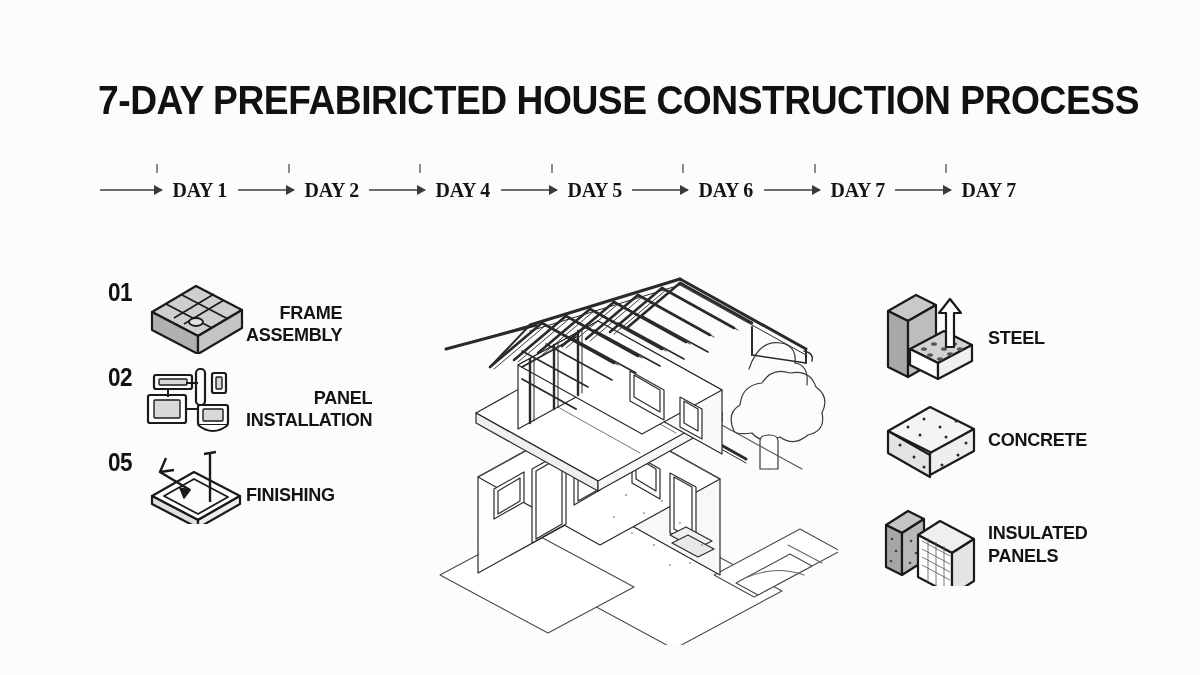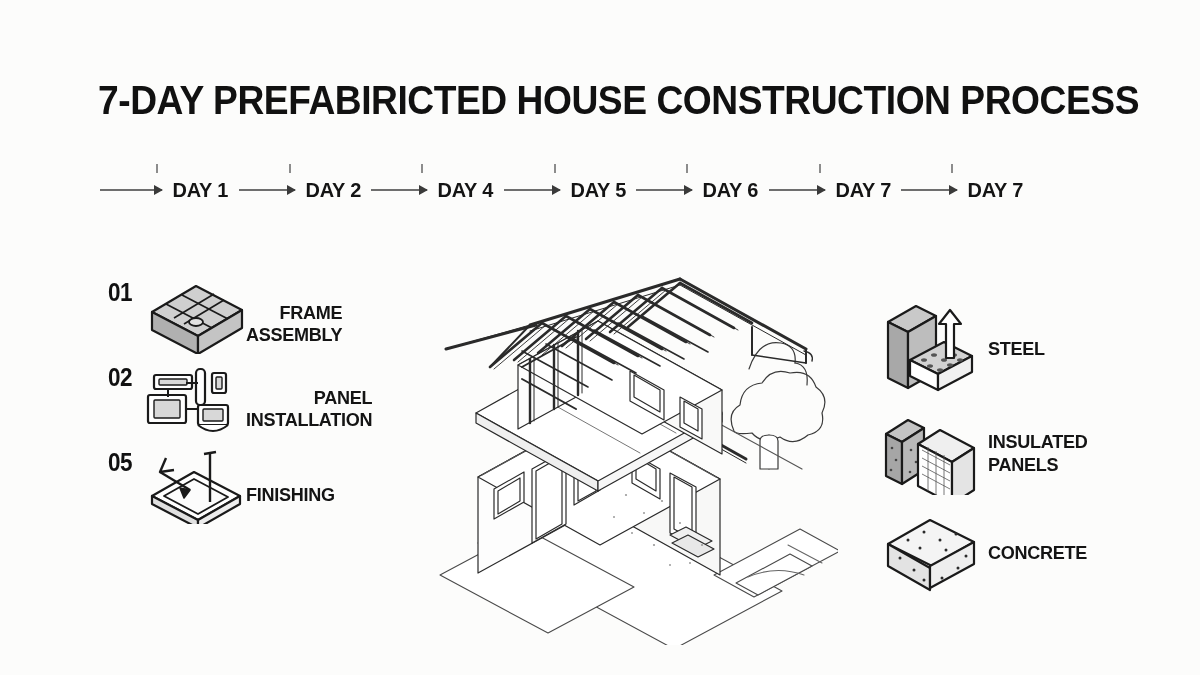--- a/index.html
+++ b/index.html
@@ -32,20 +32,21 @@
 
   
   #timeline {
     position: absolute;
     left: 100px;
     top: 168px;
     width: 1010px;
     height: 44px;
     display: flex;
     align-items: center;
+    font-family: Liberation Serif, serif;
   }
   .tl-arrow {
     position: relative;
     flex: 0 0 auto;
     height: 20px;
     display: flex;
     align-items: center;
   }
   .tl-arrow .shaft {
     height: 2px;
@@ -124,21 +125,21 @@
     color: #141414;
     white-space: pre-line;
   }
   .step-label.two-line { top: 30px; }
   .step-label.one-line { top: 42px; }
 
   
   #materials {
     position: absolute;
     left: 880px;
-    top: 298px;
+    top: 287px;
     width: 300px;
   }
   .mat {
     position: relative;
     height: 102px;
   }
   .mat-icon {
     position: absolute;
     left: 0;
     top: 0;
@@ -459,63 +460,63 @@
         <ellipse cx="70" cy="67" rx="3" ry="1.8"></ellipse>
             <ellipse cx="80" cy="62" rx="3" ry="1.8"></ellipse>
       </g>
       <path d="M66 60 l0 -34 l-7 0 l11 -14 l11 14 l-7 0 l0 34 z" fill="#ffffff" stroke-width="2.2"></path>
     </svg></div>
       <div class="mat-label one-line">STEEL</div>
     </div>
     <div class="mat">
       <div class="mat-icon">
     <svg viewBox="0 0 100 95" width="100" height="95" stroke="#1a1a1a" stroke-width="2.2" stroke-linejoin="round" fill="none">
-      <path d="M6 34 l22 -14 l16 8 l-22 14 z" fill="#c4c4c4"></path>
-      <path d="M6 34 l0 42 l16 8 l0 -42 z" fill="#a6a6a6"></path>
-      <path d="M22 42 l0 42 l22 -14 l0 -42 z" fill="#b8b8b8"></path>
-      <g fill="#444" stroke="none">
-        <circle cx="12" cy="48" r="1.3"></circle>
-            <circle cx="16" cy="60" r="1.3"></circle>
-        <circle cx="11" cy="70" r="1.3"></circle>
-            <circle cx="31" cy="50" r="1.3"></circle>
-        <circle cx="36" cy="62" r="1.3"></circle>
-            <circle cx="30" cy="72" r="1.3"></circle>
-      </g>
-      <path d="M38 44 l22 -14 l34 18 l-22 14 z" fill="#efefef"></path>
-      <path d="M38 44 l0 42 l34 18 l0 -42 z" fill="#ffffff"></path>
-      <path d="M72 62 l0 42 l22 -14 l0 -42 z" fill="#e4e4e4"></path>
-      <g stroke="#555" stroke-width="0.8">
-        <path d="M42 50 l28 15"></path>
-            <path d="M42 58 l28 15"></path>
-            <path d="M42 66 l28 15"></path>
-        <path d="M42 74 l28 15"></path>
-            <path d="M48 47 l0 44"></path>
-            <path d="M56 51 l0 44"></path>
-        <path d="M64 55 l0 44"></path>
-      </g>
-    </svg></div>
-      <div class="mat-label two-line">INSULATED
-PANELS</div>
-    </div>
-    <div class="mat">
-      <div class="mat-icon">
-    <svg viewBox="0 0 100 95" width="100" height="95" stroke="#1a1a1a" stroke-width="2.2" stroke-linejoin="round" fill="none">
       <path d="M8 42 l42 -24 l44 22 l-42 24 z" fill="#f4f4f4"></path>
       <path d="M8 42 l0 22 l42 24 l0 -22 z" fill="#e3e3e3"></path>
       <path d="M50 64 l0 22 l44 -24 l0 -22 z" fill="#eeeeee"></path>
       <g fill="#2a2a2a" stroke="none">
         <circle cx="28" cy="38" r="1.5"></circle>
             <circle cx="44" cy="30" r="1.5"></circle>
         <circle cx="60" cy="38" r="1.5"></circle>
             <circle cx="76" cy="32" r="1.5"></circle>
         <circle cx="40" cy="46" r="1.5"></circle>
             <circle cx="66" cy="48" r="1.5"></circle>
         <circle cx="20" cy="56" r="1.5"></circle>
             <circle cx="34" cy="68" r="1.5"></circle>
         <circle cx="44" cy="78" r="1.5"></circle>
             <circle cx="62" cy="76" r="1.5"></circle>
         <circle cx="78" cy="66" r="1.5"></circle>
             <circle cx="86" cy="54" r="1.5"></circle>
       </g>
     </svg></div>
       <div class="mat-label one-line">CONCRETE</div>
     </div>
+    <div class="mat">
+      <div class="mat-icon">
+    <svg viewBox="0 0 100 95" width="100" height="95" stroke="#1a1a1a" stroke-width="2.2" stroke-linejoin="round" fill="none">
+      <path d="M6 34 l22 -14 l16 8 l-22 14 z" fill="#c4c4c4"></path>
+      <path d="M6 34 l0 42 l16 8 l0 -42 z" fill="#a6a6a6"></path>
+      <path d="M22 42 l0 42 l22 -14 l0 -42 z" fill="#b8b8b8"></path>
+      <g fill="#444" stroke="none">
+        <circle cx="12" cy="48" r="1.3"></circle>
+            <circle cx="16" cy="60" r="1.3"></circle>
+        <circle cx="11" cy="70" r="1.3"></circle>
+            <circle cx="31" cy="50" r="1.3"></circle>
+        <circle cx="36" cy="62" r="1.3"></circle>
+            <circle cx="30" cy="72" r="1.3"></circle>
+      </g>
+      <path d="M38 44 l22 -14 l34 18 l-22 14 z" fill="#efefef"></path>
+      <path d="M38 44 l0 42 l34 18 l0 -42 z" fill="#ffffff"></path>
+      <path d="M72 62 l0 42 l22 -14 l0 -42 z" fill="#e4e4e4"></path>
+      <g stroke="#555" stroke-width="0.8">
+        <path d="M42 50 l28 15"></path>
+            <path d="M42 58 l28 15"></path>
+            <path d="M42 66 l28 15"></path>
+        <path d="M42 74 l28 15"></path>
+            <path d="M48 47 l0 44"></path>
+            <path d="M56 51 l0 44"></path>
+        <path d="M64 55 l0 44"></path>
+      </g>
+    </svg></div>
+      <div class="mat-label two-line">INSULATED
+PANELS</div>
+    </div>
   </div>
 
 </body></html>

